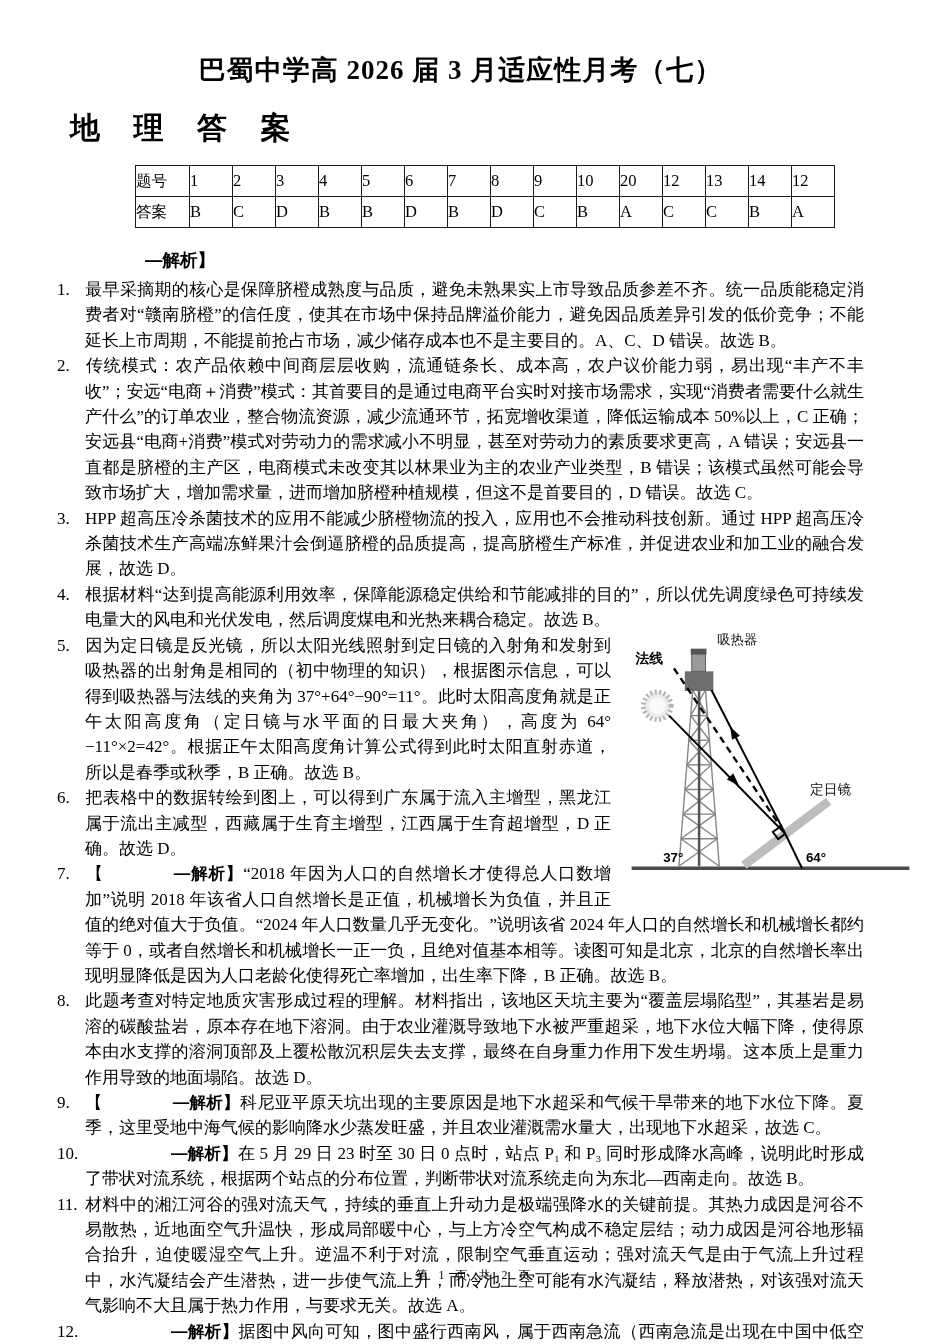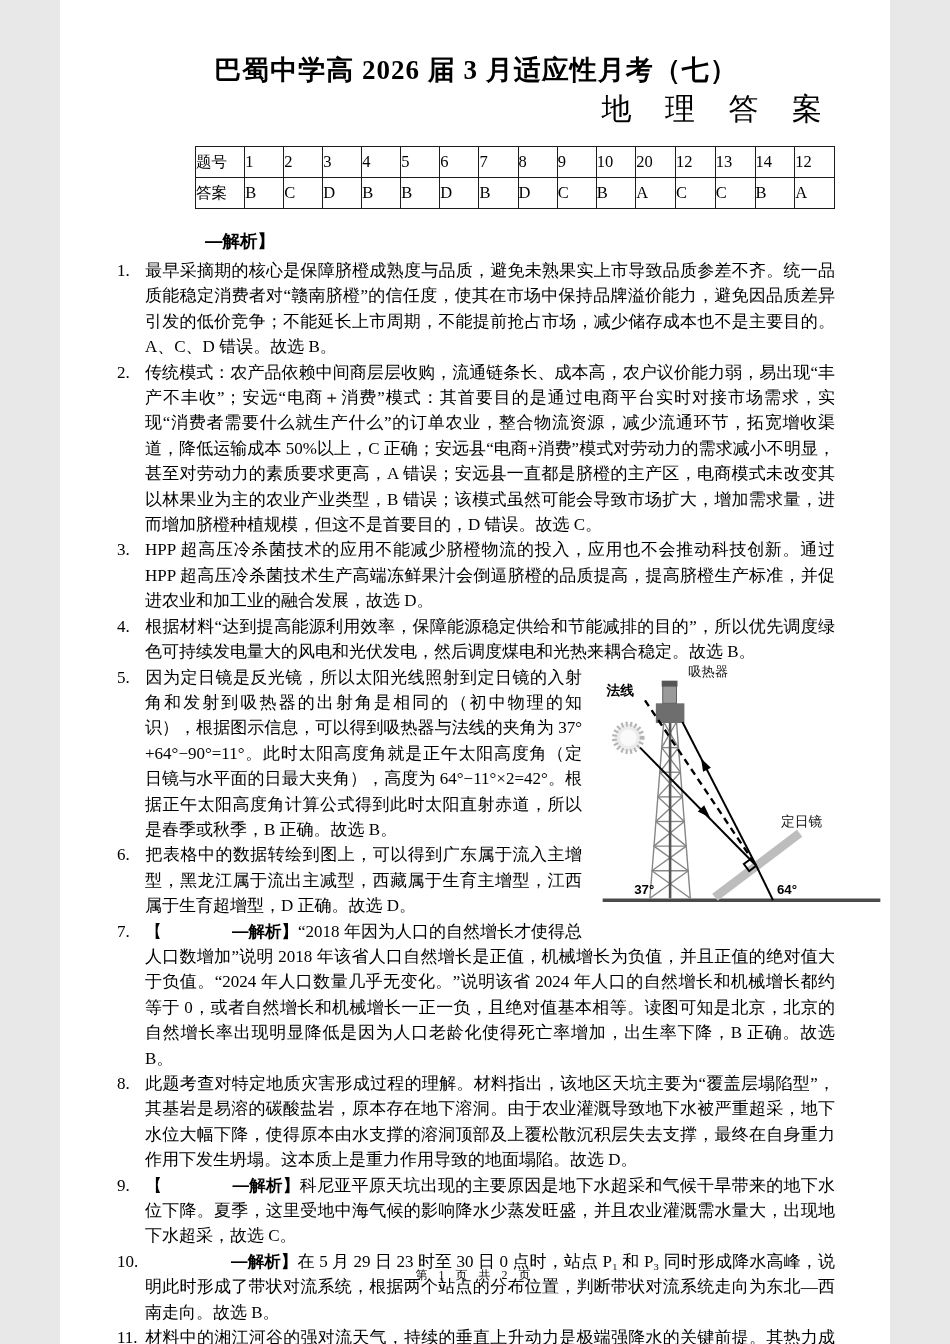--- a/index.html
+++ b/index.html
@@ -1,23 +1,23 @@
 <!DOCTYPE html>
 <html><head>
 <meta charset="utf-8">
 <style>
   html,body { margin:0; padding:0; background:#e8e8e8; }
   .page {
-    width:830px; height:1344px; margin:0 auto; background:#ffffff;
+    width:950px; height:1344px; margin:0 auto; background:#ffffff;
     box-sizing:border-box; position:relative; overflow:hidden;
-    padding:46px 55px 0 57px; color:#000;
+    padding:46px 86px 0 57px; color:#000;
     font-family:"Liberation Serif","DejaVu Serif",serif;
   }
   .doc-title { text-align:center; font-size:27px; font-weight:bold; letter-spacing:1px; margin-top:6px; }
-  .doc-subtitle { text-align:right; font-size:30px; font-weight:normal; letter-spacing:13px; text-indent:13px; margin-top:1px; }
+  .doc-subtitle { text-align:left; font-size:30px; font-weight:bold; letter-spacing:13px; text-indent:13px; margin-top:20px; }
   table.answer-table { border-collapse:collapse; margin:16px 0 0 78px; table-layout:fixed; }
   table.answer-table td {
     border:1.6px solid #1c1c1c; vertical-align:middle;
     width:42px; height:30px; padding:0; font-size:16.5px;
   }
   table.answer-table td.lbl { width:53px; font-size:15.5px; }
   .analysis-header {
     font-weight:bold; font-size:17.5px; margin:20px 0 5px 88px;
     font-family:"Liberation Sans","DejaVu Sans",sans-serif;
   }

